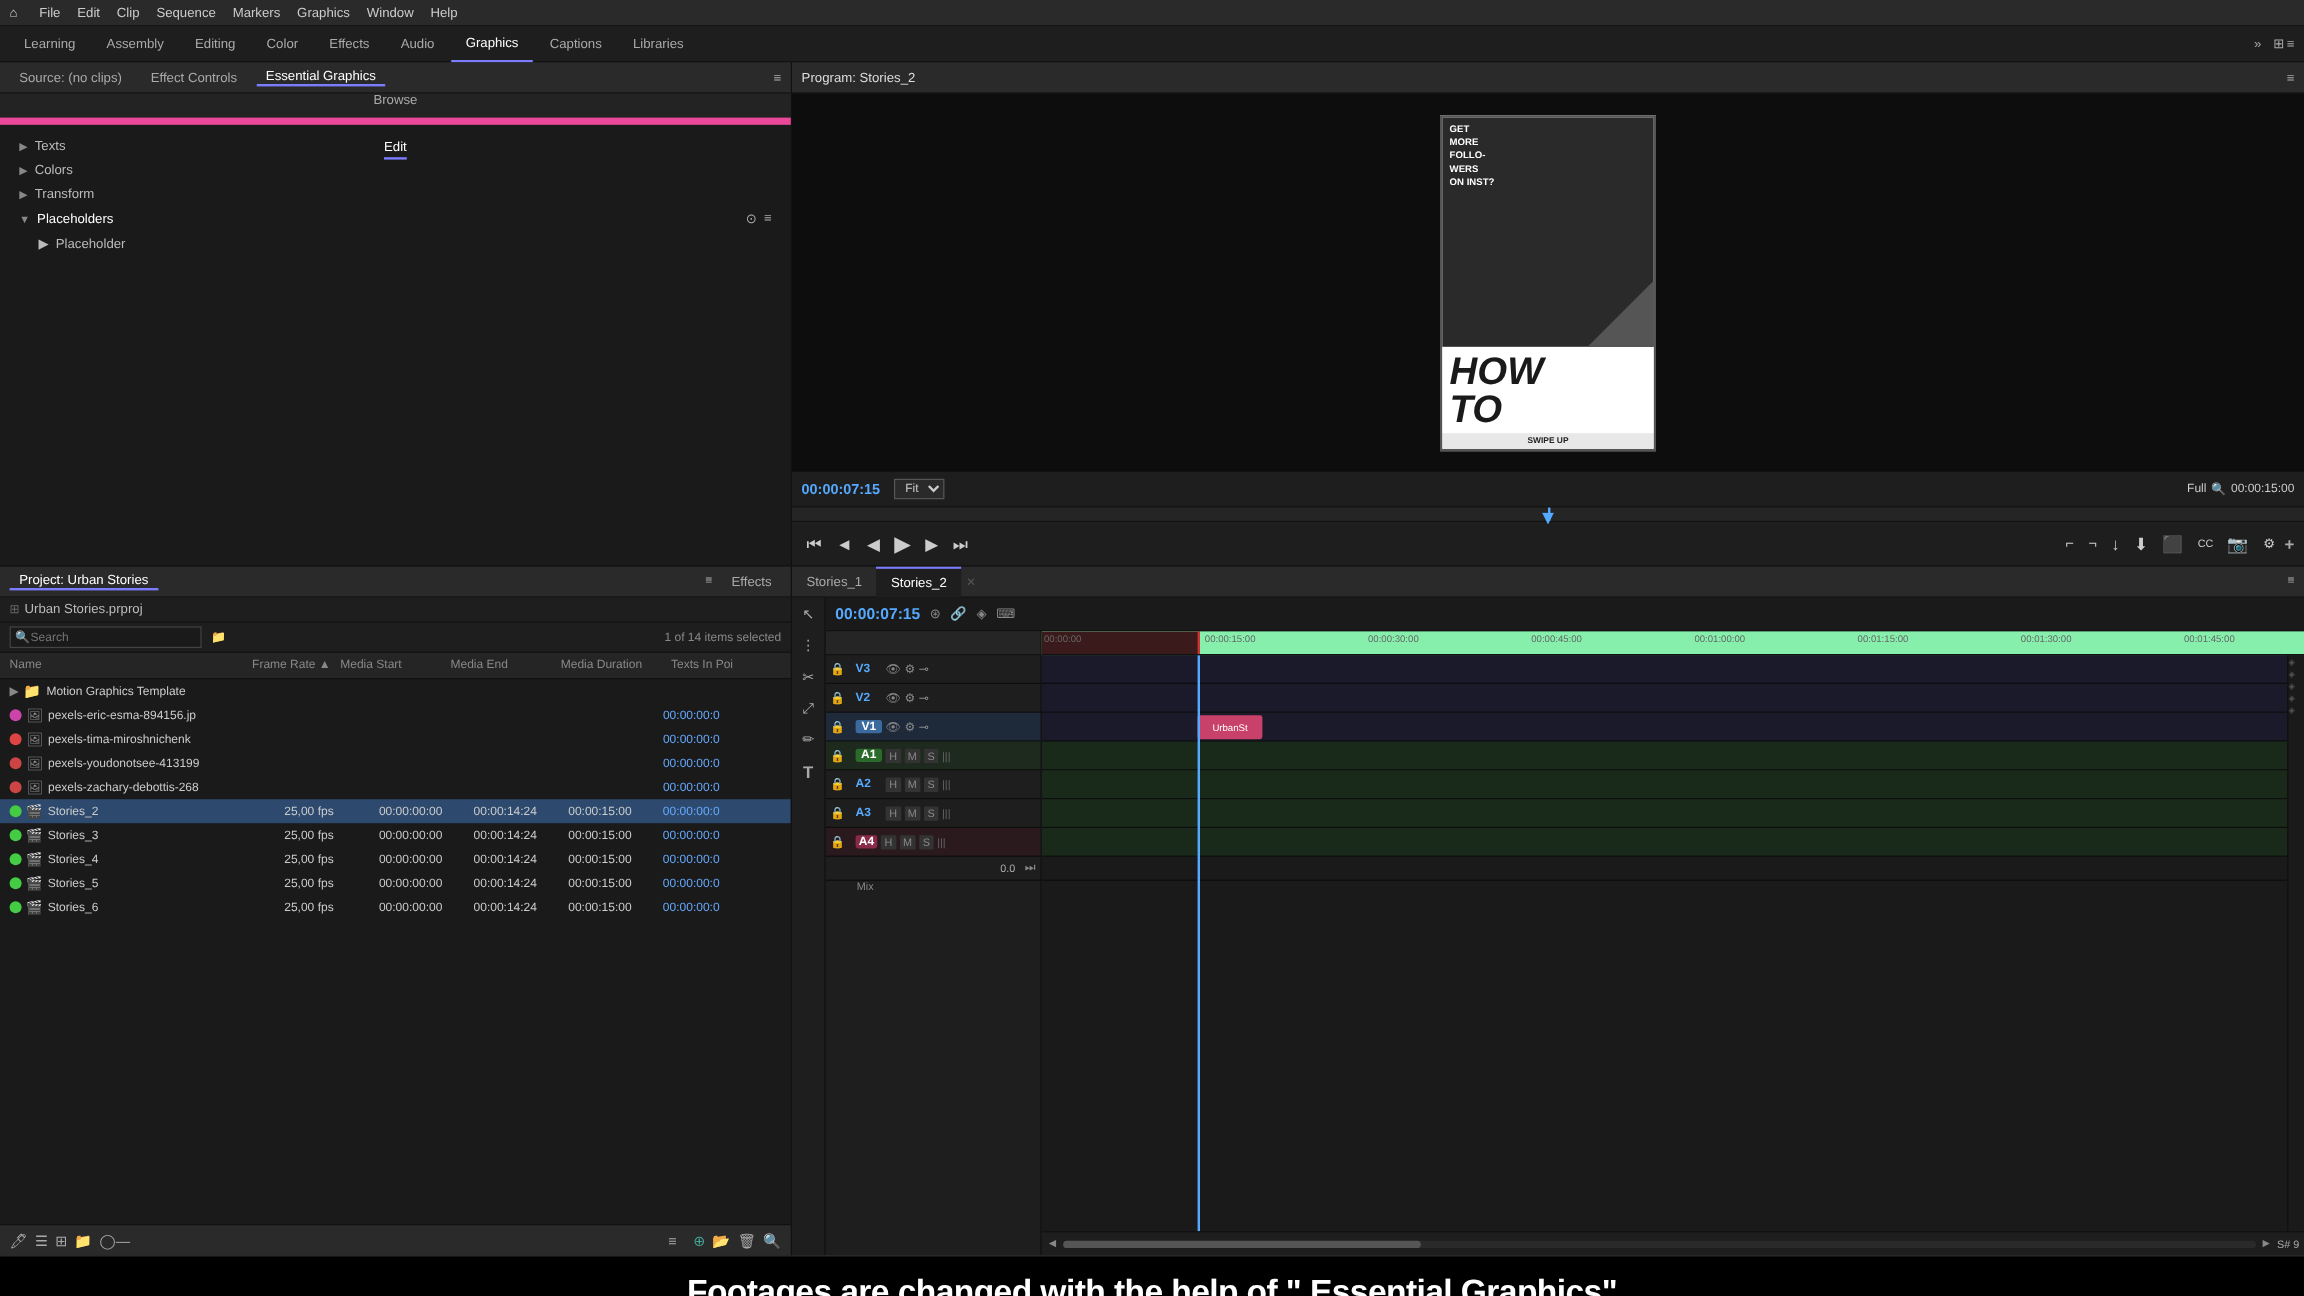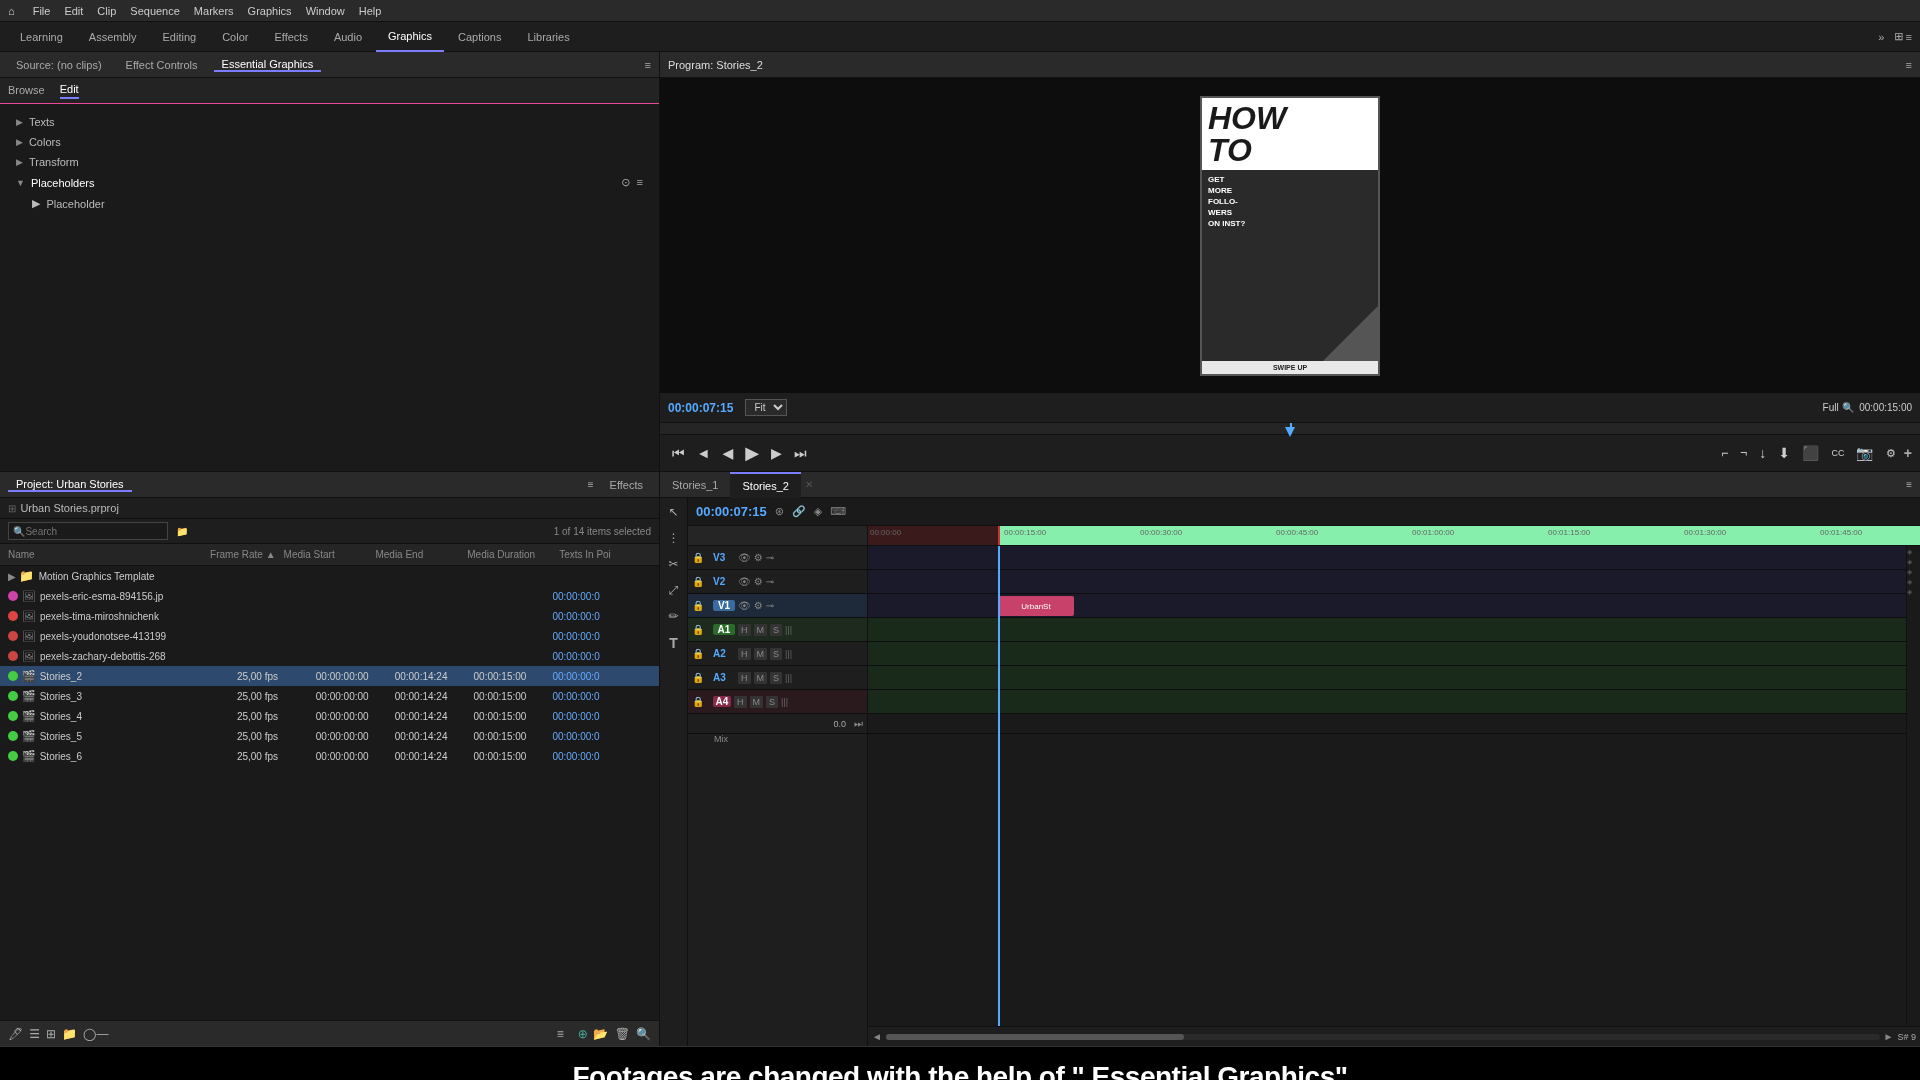--- a/index.html
+++ b/index.html
@@ -22,21 +22,21 @@
     
     .left-panel { width: 660px; min-width: 660px; display: flex; flex-direction: column; border-right: 1px solid #111; }
 
     
     .eg-panel { height: 420px; border-bottom: 1px solid #111; display: flex; flex-direction: column; }
     .panel-header { display: flex; align-items: center; background: #2a2a2a; height: 26px; padding: 0 8px; border-bottom: 1px solid #111; gap: 8px; }
     .panel-header-tab { color: #aaa; font-size: 11px; padding: 0 8px; cursor: pointer; }
     .panel-header-tab.active { color: #fff; border-bottom: 2px solid #7c7cff; }
     .panel-menu-icon { color: #aaa; cursor: pointer; margin-left: auto; }
 
-    .eg-tabs { display: flex; align-items: center; background: #232323; height: 26px; padding: 0 8px; gap: 15px; border-bottom: 1px solid #ec4899; }
+    .eg-tabs { display: flex; align-items: center; background: #232323; height: 26px; padding: 0 8px; gap: 25px; border-bottom: 6px solid #ec4899; flex-direction: column; }
     .eg-tab { color: #aaa; font-size: 11px; cursor: pointer; padding-bottom: 2px; }
     .eg-tab.active { color: #fff; border-bottom: 2px solid #7c7cff; }
 
     .eg-content { flex: 1; overflow-y: auto; padding: 8px 0; }
     .eg-section { padding: 4px 16px; cursor: pointer; display: flex; align-items: center; gap: 6px; color: #bbb; font-size: 11px; }
     .eg-section .arrow { font-size: 9px; color: #888; }
     .eg-section.expanded { color: #fff; }
     .eg-subsection { padding: 4px 32px; display: flex; align-items: center; gap: 6px; color: #bbb; font-size: 11px; cursor: pointer; }
 
     
@@ -363,25 +363,25 @@
     <div class="program-monitor">
 
       <div class="pm-header">
         <span style="color:#ddd;font-size:11px;">Program: Stories_2</span>
         <span style="margin-left:auto;color:#aaa;cursor:pointer;">≡</span>
       </div>
 
       <div class="pm-screen">
 
         <div class="video-preview">
-          <div style="background:#fff; padding:4px 6px; font-size:32px; font-weight:900; color:#1a1a1a; font-style:italic; line-height:1;">HOW<br>TO</div>
           <div style="background:#2a2a2a; flex:1; position:relative; display:flex; flex-direction:column; padding:4px 6px; gap:2px;">
             <div style="color:#fff; font-size:8px; font-weight:bold; line-height:1.4;">GET<br>MORE<br>FOLLO-<br>WERS<br>ON INST?</div>
             <div style="position:absolute; bottom:0; right:0; width:0; height:0; border-left:55px solid transparent; border-bottom:55px solid #555;"></div>
           </div>
+          <div style="background:#fff; padding:4px 6px; font-size:32px; font-weight:900; color:#1a1a1a; font-style:italic; line-height:1;">HOW<br>TO</div>
           <div style="background:#e8e8e8; text-align:center; font-size:7px; font-weight:bold; color:#222; padding:3px;">SWIPE UP</div>
         </div>
       </div>
 
       <div class="pm-controls-bar">
         <span class="pm-time">00:00:07:15</span>
         <select style="background:#2a2a2a;border:1px solid #555;color:#ccc;font-size:10px;padding:1px 4px;cursor:pointer;">
           <option>Fit</option>
         </select>
         <span style="margin-left:auto;color:#ccc;font-size:10px;">Full</span>
@@ -536,21 +536,21 @@
 
               </div>
 
               <div class="track-row-container" style="flex:1;position:relative;overflow:hidden;">
 
                 <div class="track-line video-track"></div>
 
                 <div class="track-line video-track"></div>
 
                 <div class="track-line video-track" style="position:relative;">
-                  <div class="tl-clip" style="left:130px;width:76px;background:#c8416a;display:flex;align-items:center;justify-content:center;">
+                  <div class="tl-clip" style="left:130px;width:54px;background:#c8416a;display:flex;align-items:center;justify-content:center;">
                     <span style="font-size:8px;color:#fff;">UrbanSt</span>
                   </div>
                 </div>
 
                 <div class="track-line audio-track"></div>
 
                 <div class="track-line audio-track"></div>
 
                 <div class="track-line audio-track"></div>
 

